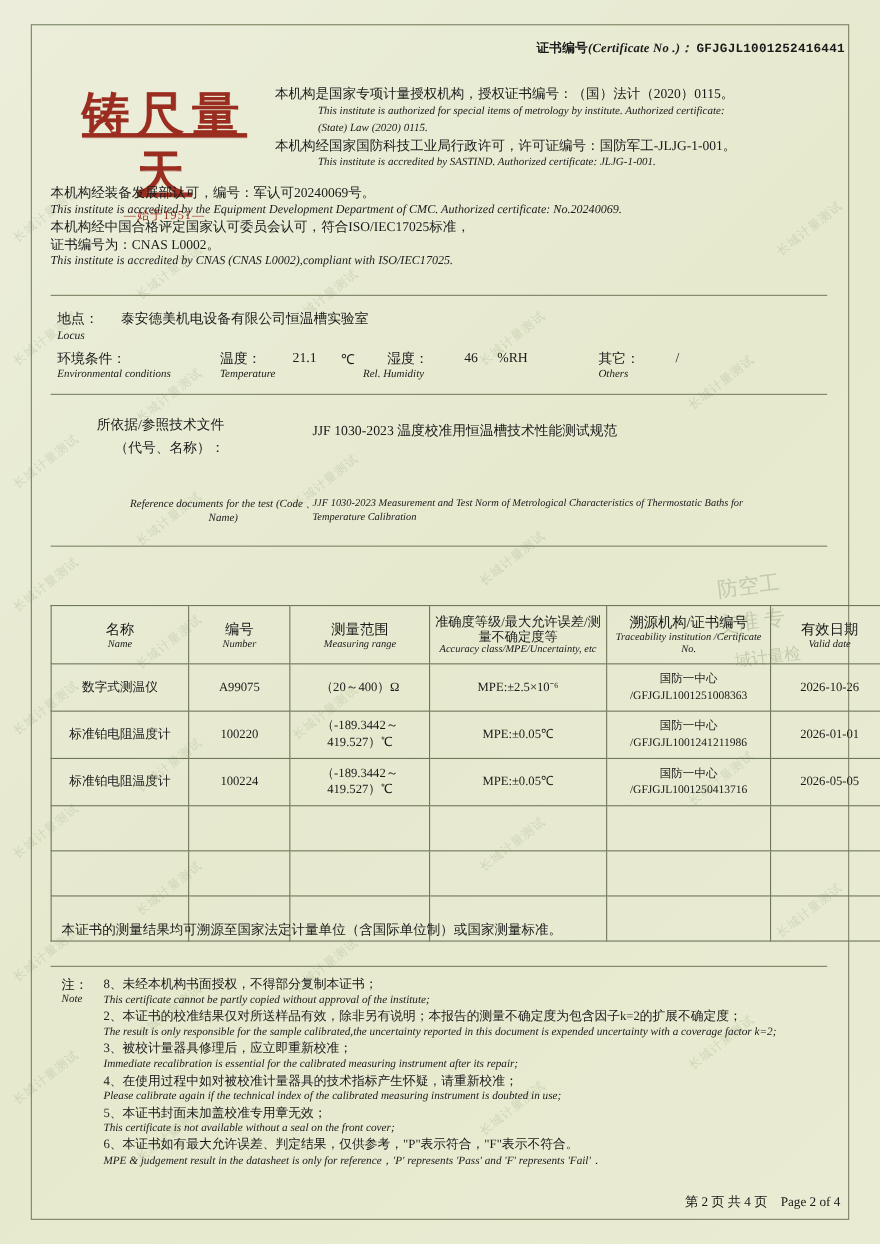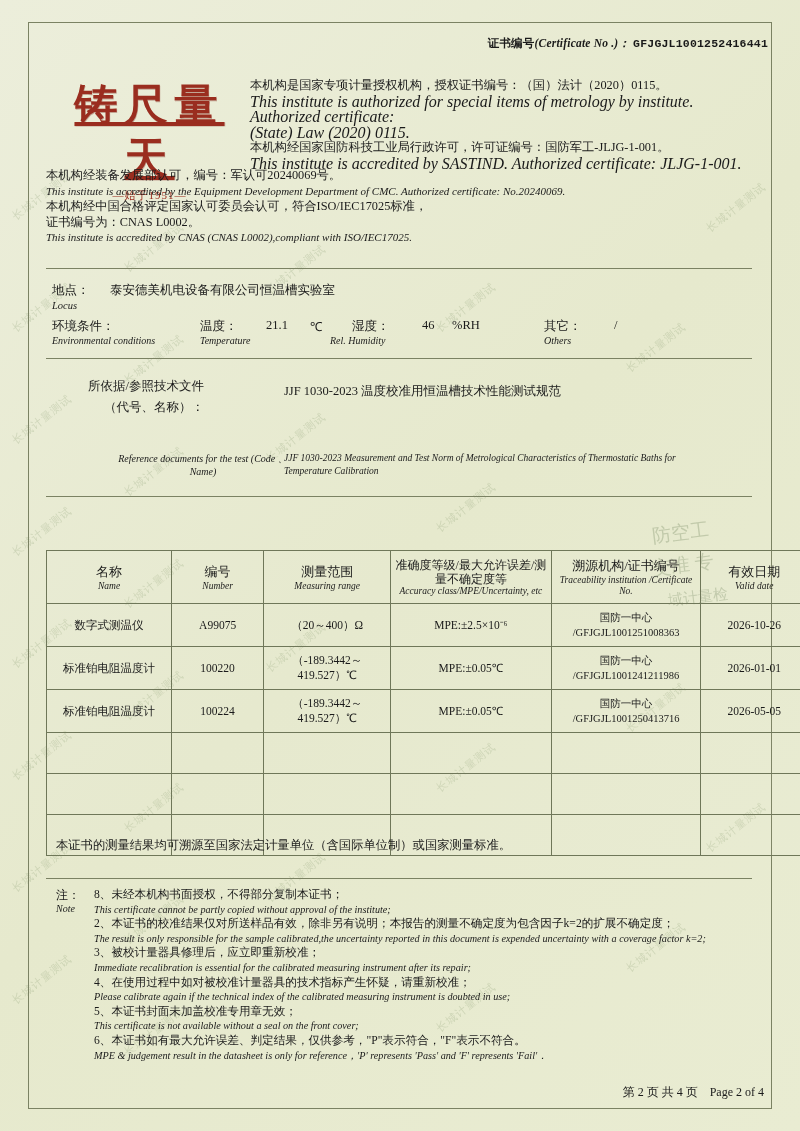--- a/index.html
+++ b/index.html
@@ -68,21 +68,21 @@
     font-size:11px;color:#9a2d1f;letter-spacing:1px;margin-top:2px;
     font-family:"Liberation Serif",serif;
   }
 
   
   .hdr-right{
     position:absolute;left:250px;top:78px;width:502px;
     font-size:12px;line-height:15.5px;
   }
   .hdr-right .zh{font-size:12.3px;}
-  .hdr-right .en{font-style:italic;font-size:16px;}
+  .hdr-right .en{font-style:italic;font-size:10px;margin-left:39px;}
 
   .hdr-left2{
     position:absolute;left:46px;top:168px;width:706px;
     font-size:12px;line-height:15.6px;
   }
   .hdr-left2 .zh{font-size:12.3px;}
   .hdr-left2 .en{font-style:italic;font-size:11px;}
 
   hr.sep{
     position:absolute;left:46px;width:706px;height:0;border:none;border-top:1px solid #7b8263;margin:0;

